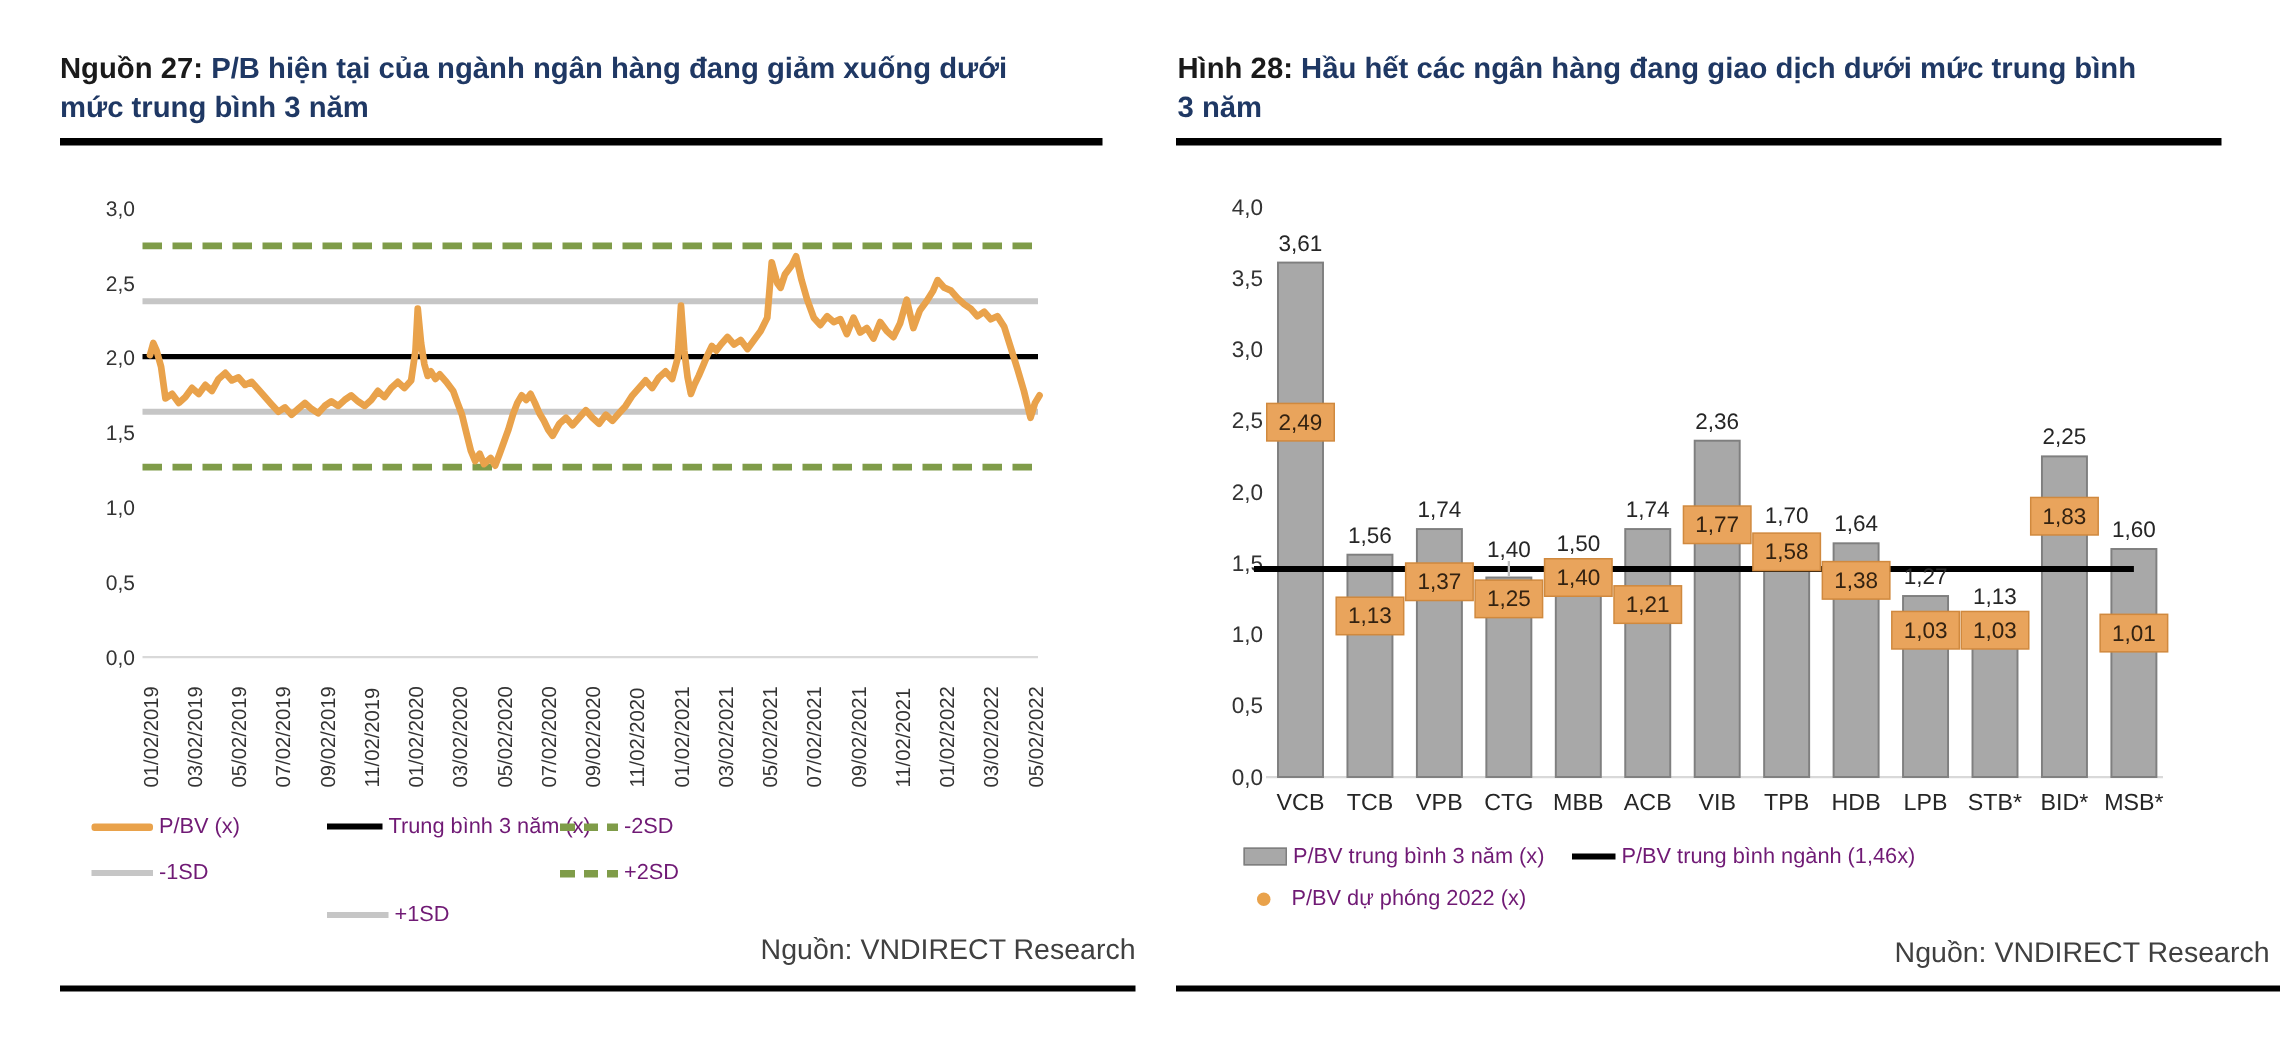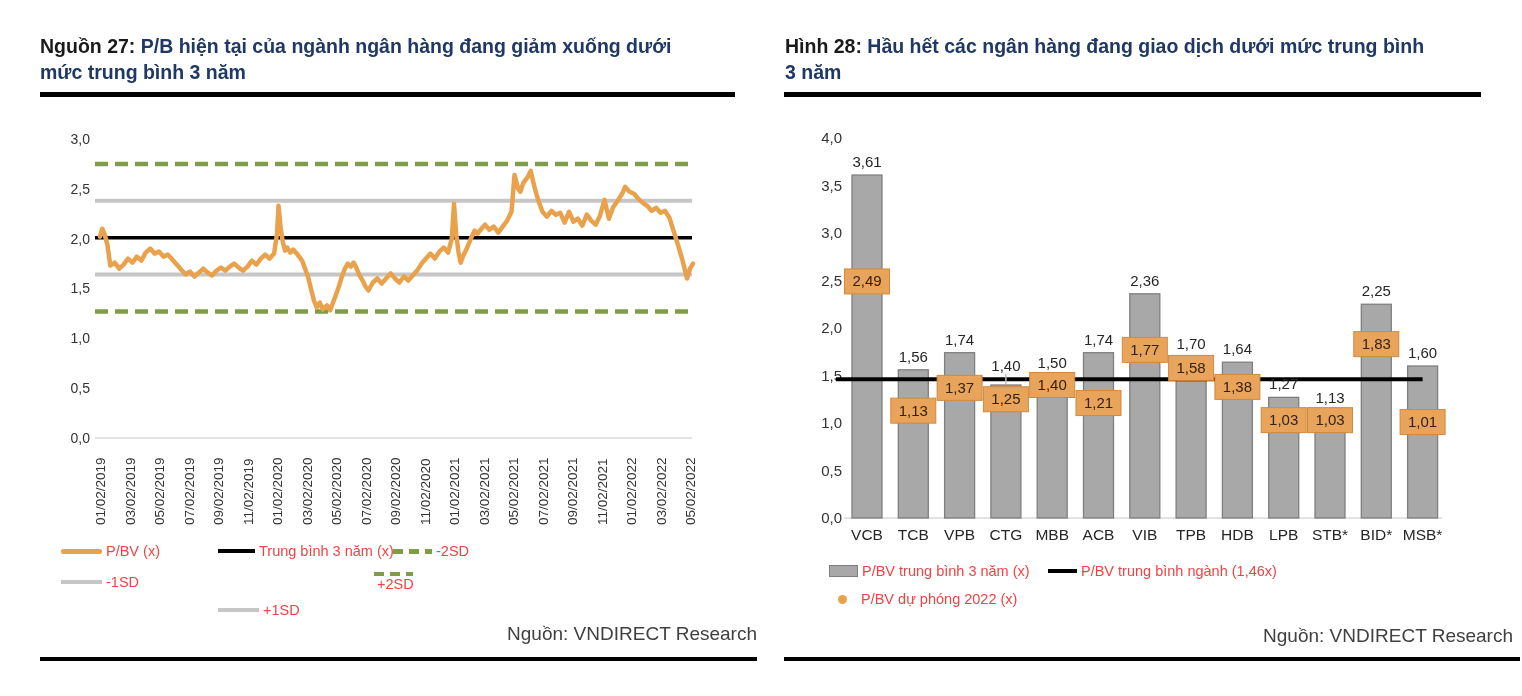--- a/index.html
+++ b/index.html
@@ -16,21 +16,21 @@
   .panel-right .title-rule{width:697px;}
   .chart{position:absolute;left:0;top:92px;display:block;}
   text{font-family:"Liberation Sans", sans-serif;}
   .ytick{font-size:14px;fill:#333;}
   .ytick-r{font-size:15px;fill:#333;}
   .xdate{font-size:13.5px;fill:#333;}
   .xcat{font-size:15.5px;fill:#262626;}
   .barlab{font-size:15px;fill:#262626;}
   .boxlab{font-size:15px;fill:#332211;}
   .legend-item{position:absolute;height:20px;display:flex;align-items:center;
-               font-size:14.5px;color:#ef4444;white-space:nowrap;}
+               font-size:14.5px;color:#701a75;white-space:nowrap;}
   .legend-item .lab{margin-left:4px;}
   .sw-line-orange{width:41px;height:5px;background:#E9A24B;border-radius:2px;}
   .sw-line-black{width:37px;height:3.5px;background:#000;}
   .sw-line-gray{width:41px;height:4px;background:#C6C6C6;}
   .sw-dash-green{width:39px;height:5px;
       background:repeating-linear-gradient(90deg,#7F9C49 0 10px,transparent 10px 16px);}
   .sw-bar-gray{width:29px;height:12px;background:#A8A8A8;border:1.5px solid #7F7F7F;box-sizing:border-box;}
   .sw-dot-orange{width:9px;height:9px;border-radius:50%;background:#E9A24B;}
   .source{position:absolute;font-size:19px;color:#404040;}
   .panel-left .source{top:590px;right:0;}
@@ -93,33 +93,33 @@
     </svg>
 
   <div class="legend-item" style="left:21px;top:508px;">
     <span class="sw-line-orange"></span>
     <span class="lab">P/BV (x)</span>
   </div>
   <div class="legend-item" style="left:178px;top:508px;">
     <span class="sw-line-black"></span>
     <span class="lab">Trung bình 3 năm (x)</span>
   </div>
-  <div class="legend-item" style="left:353px;top:508px;">
+  <div class="legend-item" style="left:333px;top:508px;">
     <span class="sw-dash-green"></span>
     <span class="lab">-2SD</span>
   </div>
   <div class="legend-item" style="left:21px;top:539px;justify-content:space-between;">
     <span class="sw-line-gray"></span>
     <span class="lab">-1SD</span>
   </div>
   <div class="legend-item" style="left:178px;top:567px;">
     <span class="sw-line-gray"></span>
     <span class="lab">+1SD</span>
   </div>
-  <div class="legend-item" style="left:333px;top:539px;flex-direction:column;">
+  <div class="legend-item" style="left:333px;top:539px;">
     <span class="sw-dash-green"></span>
     <span class="lab">+2SD</span>
   </div>
 
   <div class="source">Nguồn: VNDIRECT Research</div>
   <div class="bottom-rule"></div>
 </div>
 
 <div class="panel panel-right">
   <div class="fig-title" style="left:1px;">

